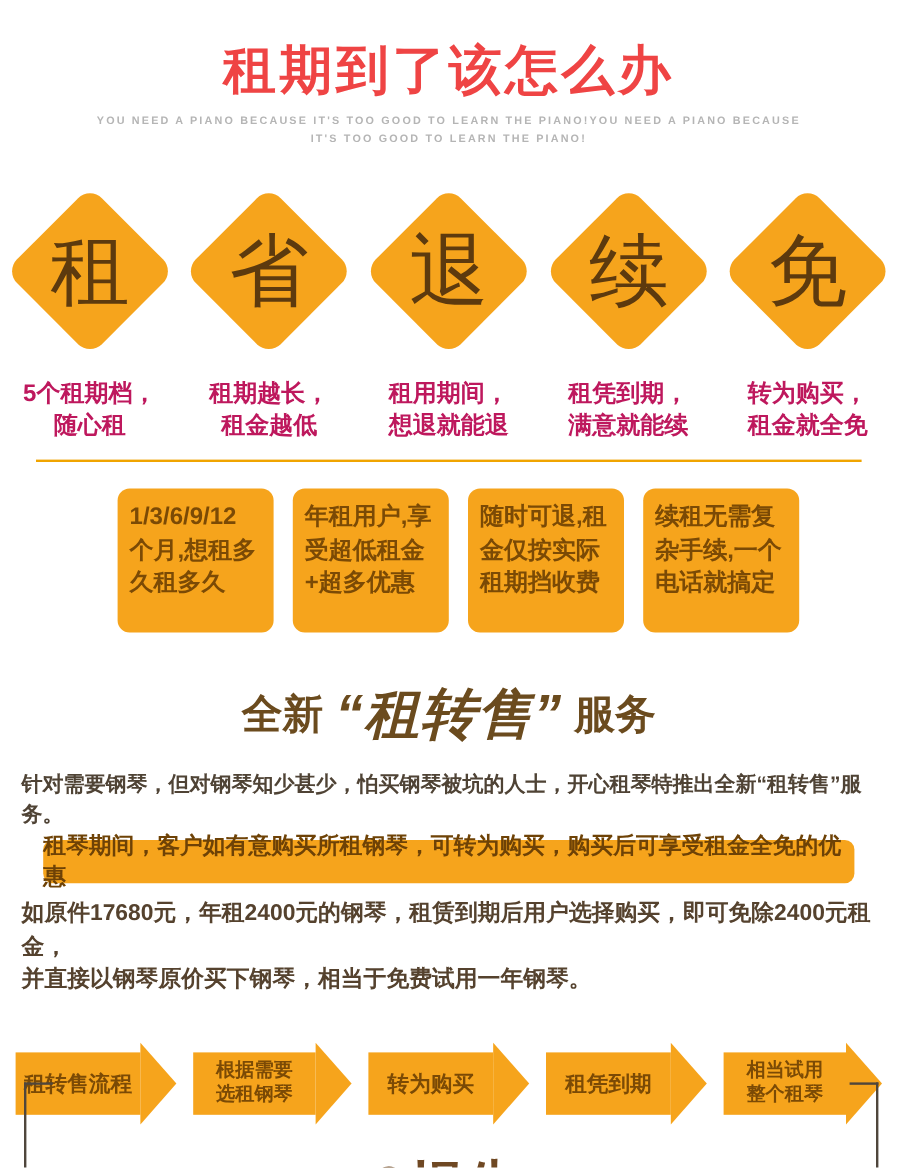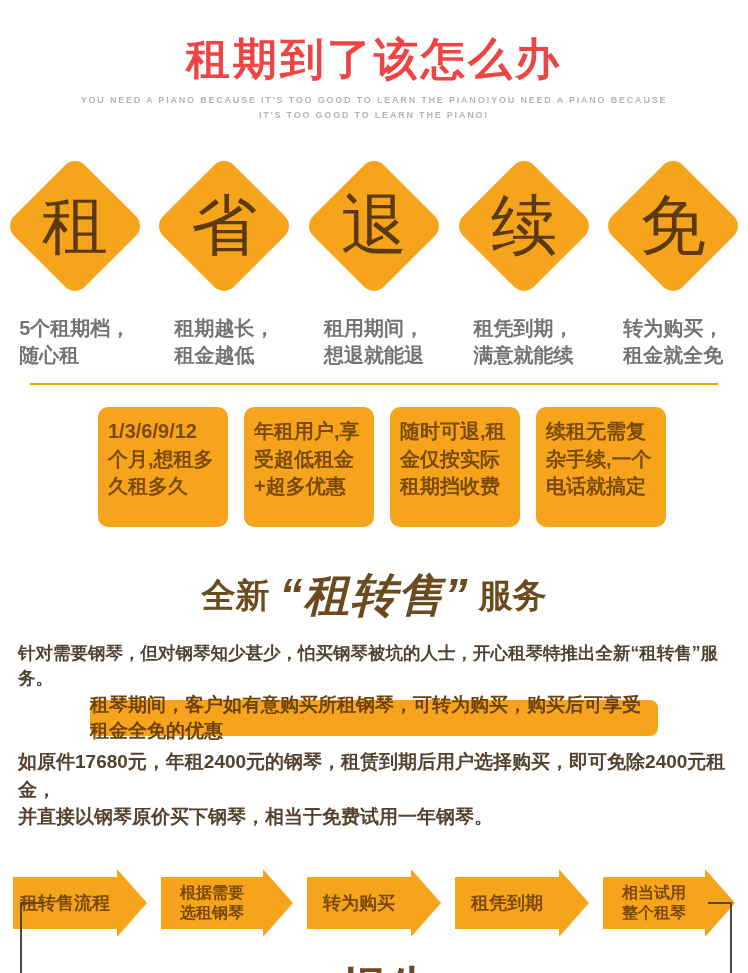--- a/index.html
+++ b/index.html
@@ -26,22 +26,22 @@
   .diamond{
     width:100px;height:100px;background:#f6a41c;border-radius:14px;
     transform:rotate(45deg);display:flex;align-items:center;justify-content:center;
   }
   .diamond-char{
     transform:rotate(-45deg);font-family:"DejaVu Serif","Liberation Serif",serif;
     font-size:66px;color:#5d3a0e;line-height:1;
   }
   .captions-row{margin-top:16px;}
   .caption{
-    font-size:20px;font-weight:bold;color:#737373;line-height:1.35;
-    text-align:left;
+    font-size:20px;font-weight:bold;color:#be185d;line-height:1.35;
+    text-align:center;
   }
   .divider{
     margin:14px auto 0;width:688px;border-top:2px solid #f0a400;height:0;
   }
   .boxes-row{margin-top:22px;display:flex;justify-content:center;gap:16px;padding-left:16px;}
   .detail-box{
     width:110px;height:98px;padding:11px 10px;background:#f6a41c;border-radius:10px;
     font-size:20px;font-weight:bold;color:#7b4a05;line-height:1.38;text-align:left;
   }
   
@@ -49,21 +49,21 @@
     margin-top:38px;text-align:center;color:#6b4b1e;font-weight:bold;
     display:flex;align-items:center;justify-content:center;gap:10px;
   }
   .service-heading .h-small{font-size:34px;}
   .service-heading .h-big{font-size:46px;letter-spacing:1px;font-style:italic;}
   .para-intro{
     margin:14px auto 0;width:712px;font-size:17.5px;font-weight:bold;
     color:#4f4335;line-height:1.4;
   }
   .highlight-bar{
-    margin:10px auto 0;width:568px;height:36px;background:#f6a41c;border-radius:8px;
+    margin:10px auto 0;width:676px;height:36px;background:#f6a41c;border-radius:8px;
     display:flex;align-items:center;justify-content:center;
     font-size:19px;font-weight:bold;color:#6e4206;
   }
   .para-example{
     margin:12px auto 0;width:712px;font-size:19px;font-weight:bold;
     color:#55422e;line-height:1.45;
   }
   
   .flow-footer{position:relative;margin-top:28px;height:200px;width:748px;}
   .arrows-row{

